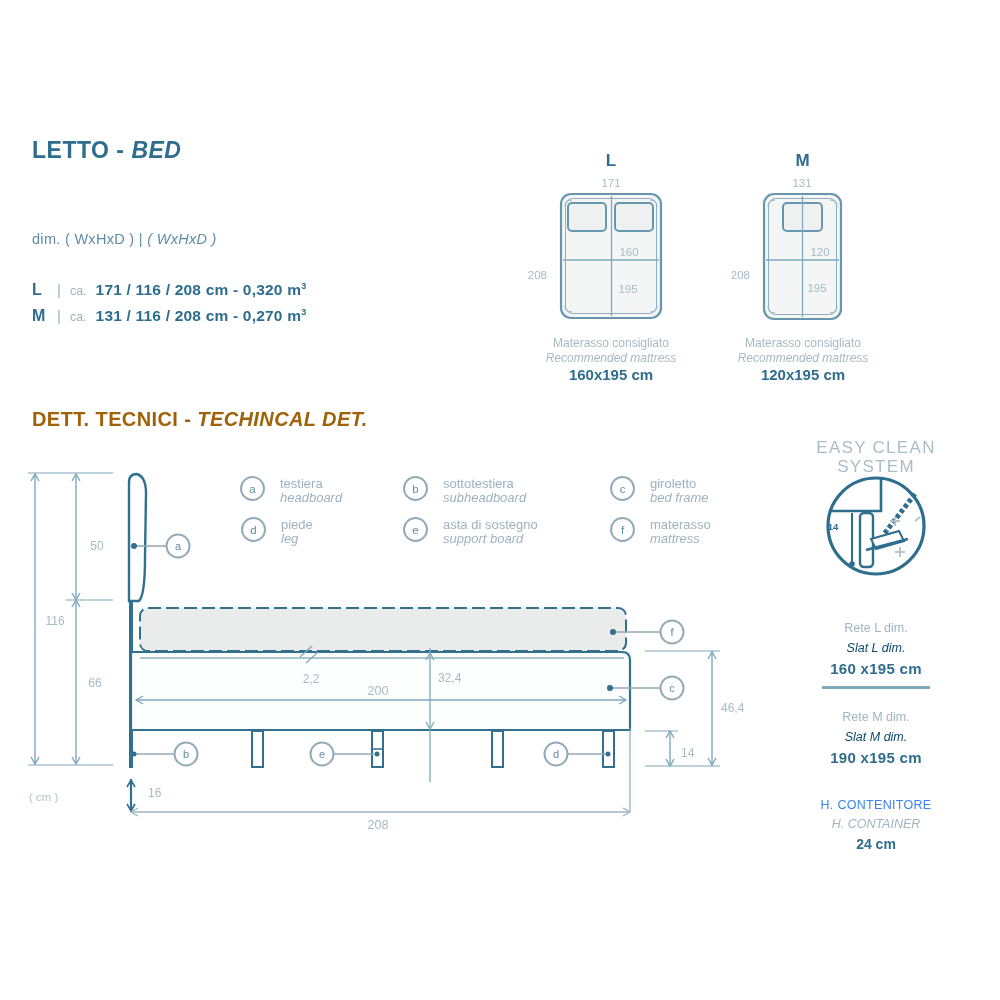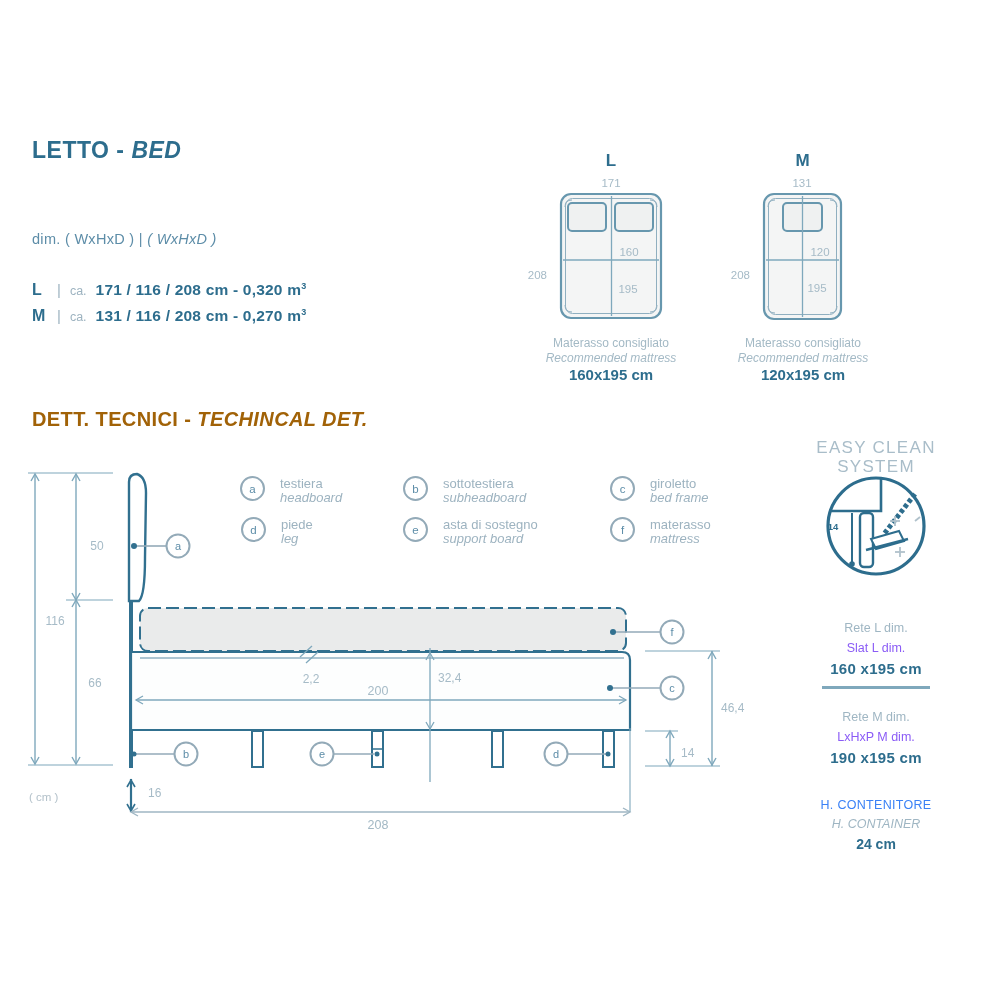--- a/index.html
+++ b/index.html
@@ -31,21 +31,21 @@
   .legend-item{display:flex;align-items:flex-start;gap:15px;}
   .lcircle{width:21px;height:21px;border:2px solid #93aab8;border-radius:50%;
     display:flex;align-items:center;justify-content:center;
     font-size:11.5px;color:#5d8da8;flex:0 0 auto;background:#fff;}
   .ltext{font-size:13px;color:#9db3c0;line-height:14px;padding-top:1px;}
   .ltext .en{font-style:italic;display:block;}
   
   .rc{width:130px;text-align:center;}
   .easyclean{font-size:17px;color:#a9bdc9;letter-spacing:1.3px;line-height:19px;}
   .slat .l1{font-size:12.5px;color:#9fb6c3;line-height:20px;display:block;}
-  .slat .l2{font-size:12.5px;color:#8b5cf6;line-height:20px;display:block;}
+  .slat .l2{font-size:12.5px;color:#0c4a6e;font-style:italic;line-height:20px;display:block;}
   .slat .l3{font-size:15px;color:#2d6d8d;font-weight:bold;line-height:21px;display:block;letter-spacing:.3px;}
   .divider{background:#7fa8bc;height:3px;width:108px;}
   .container-block .l1{font-size:12.5px;color:#3b82f6;line-height:19px;display:block;letter-spacing:.3px;}
   .container-block .l2{font-size:12.5px;color:#9fb6c3;font-style:italic;line-height:19px;display:block;}
   .container-block .l3{font-size:14px;color:#2d6d8d;font-weight:bold;line-height:20px;display:block;}
   svg text{font-family:"Liberation Sans", sans-serif;}
 </style>
 </head>
 <body>
 
@@ -296,21 +296,21 @@
 <div class="abs rc slat" style="left:811px;top:618px;">
   <span class="l1">Rete L dim.</span>
   <span class="l2">Slat L dim.</span>
   <span class="l3">160 x195 cm</span>
 </div>
 
 <div class="abs divider" style="left:822px;top:686px;"></div>
 
 <div class="abs rc slat" style="left:811px;top:707px;">
   <span class="l1">Rete M dim.</span>
-  <span class="l2">LxHxP M dim.</span>
+  <span class="l2">Slat M dim.</span>
   <span class="l3">190 x195 cm</span>
 </div>
 
 <div class="abs rc container-block" style="left:811px;top:796px;">
   <span class="l1">H. CONTENITORE</span>
   <span class="l2">H. CONTAINER</span>
   <span class="l3">24 cm</span>
 </div>
 
 </body></html>

